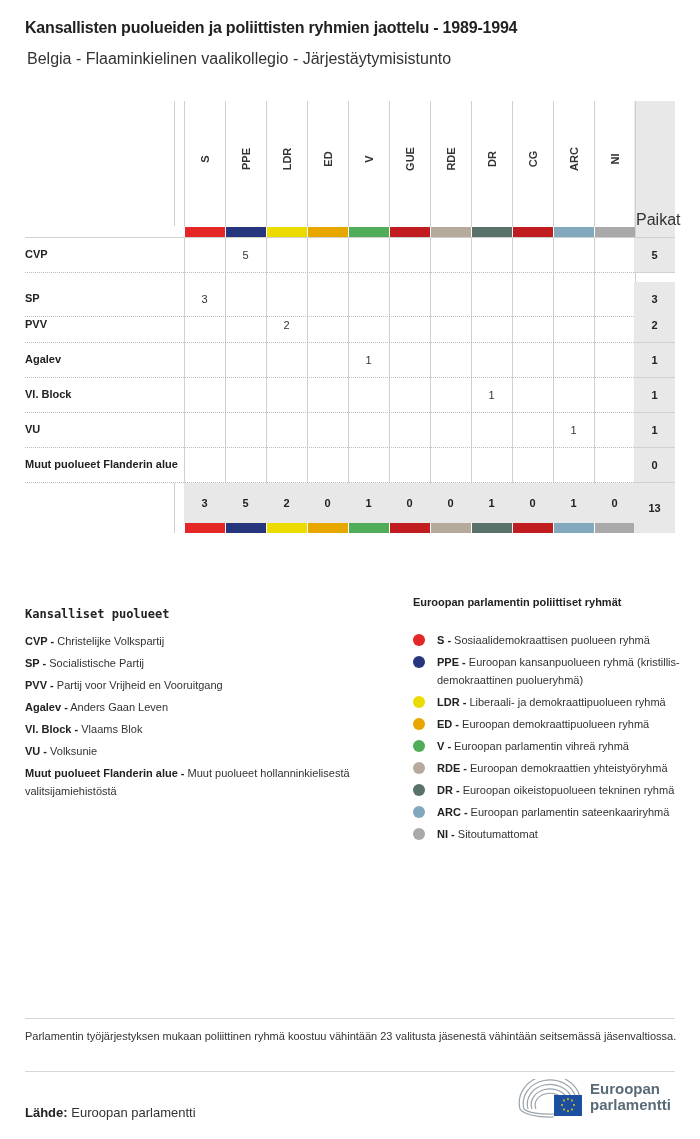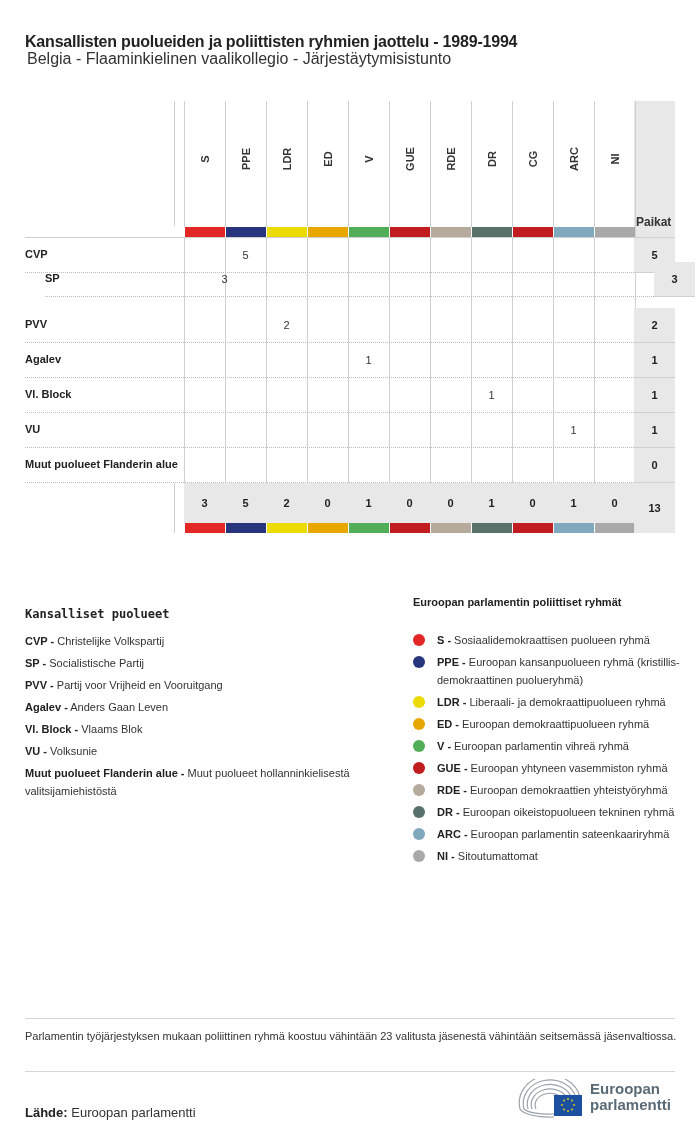--- a/index.html
+++ b/index.html
@@ -1,31 +1,31 @@
 <!DOCTYPE html>
 <html><head>
 <meta charset="utf-8">
 <style>
   * { box-sizing: border-box; margin: 0; padding: 0; }
   html, body { width: 700px; height: 1139px; background: #ffffff; overflow: hidden; }
   body { font-family: "Liberation Sans", sans-serif; color: #1f1f1f; position: relative; }
 
-  .title { position: absolute; left: 25px; top: 33px; font-size: 16px; font-weight: bold; color: #222; letter-spacing: -0.2px; }
+  .title { position: absolute; left: 25px; top: 19px; font-size: 16px; font-weight: bold; color: #222; letter-spacing: -0.2px; }
   .subtitle { position: absolute; left: 27px; top: 50px; font-size: 16px; color: #333; }
 
   
   #grid { position: absolute; left: 0; top: 0; width: 700px; height: 560px; }
   .hdr-sep { position: absolute; left: 174px; top: 101px; width: 1px; height: 125px; background: #d0d0d0; }
   .row-label-head { position: absolute; left: 25px; top: 164px; font-size: 11px; font-weight: bold; line-height: 20px; color: #333; width: 60px; }
   .colhead { position: absolute; top: 101px; height: 126px; width: 41px; }
   .colhead .vline { position: absolute; left: 0; top: 0; width: 1px; height: 100%; background: #d0d0d0; }
   .colhead .lbl { position: absolute; left: 50%; top: 58px; transform: translate(-50%, -50%) rotate(-90deg); font-size: 11px; font-weight: bold; color: #333; white-space: nowrap; }
   .colbar { position: absolute; height: 10px; }
   .total-head { position: absolute; left: 634px; top: 101px; width: 41px; height: 136px; background: #e8e8e8; }
-  .total-head span { position: absolute; left: 2px; bottom: 8px; font-size: 12px; font-weight: bold; color: #333; }
+  .total-head span { position: absolute; left: 2px; bottom: 8px; font-size: 16px; font-weight: normal; color: #333; }
   .head-bottom { position: absolute; left: 25px; top: 237px; width: 650px; height: 1px; background: #d0d0d0; }
 
   .vcol { position: absolute; width: 1px; background: #d0d0d0; }
   .row { position: absolute; left: 25px; width: 650px; height: 35px; }
   .row .rlabel { position: absolute; left: 0; top: 10px; font-size: 11px; font-weight: bold; color: #222; white-space: nowrap; }
   .row .dots { position: absolute; left: 0; bottom: 0; width: 609px; border-bottom: 1px dotted #bdbdbd; }
   .row .tcell { position: absolute; left: 609px; top: 0; width: 41px; height: 35px; background: #e8e8e8; border-bottom: 1px solid #d0d0d0; }
   .row .tcell span { display: block; text-align: center; line-height: 34px; font-size: 11px; font-weight: bold; color: #222; }
   .cell { position: absolute; top: 0; width: 41px; height: 35px; text-align: center; line-height: 34px; font-size: 11px; color: #333; }
 
@@ -146,21 +146,21 @@
     <div class="vcol" style="left: 594px; top: 238px; height: 285px;"></div>
     <div class="vcol" style="left: 635px; top: 101px; height: 382px;"></div>
     <div class="row" style="top: 238px;">
       <div class="rlabel">CVP</div>
       <div class="dots"></div>
       <div class="cell" style="left: 200px;">5</div>
       <div class="tcell">
         <span>5</span>
       </div>
     </div>
-    <div class="row" style="top: 262px; margin-left: 20px;">
+    <div class="row" style="top: 282px;">
       <div class="rlabel">SP</div>
       <div class="dots"></div>
       <div class="cell" style="left: 159px;">3</div>
       <div class="tcell">
         <span>3</span>
       </div>
     </div>
     <div class="row" style="top: 308px;">
       <div class="rlabel">PVV</div>
       <div class="dots"></div>
@@ -228,21 +228,20 @@
     <div class="item"><b>Muut puolueet Flanderin alue -</b><span> Muut puolueet hollanninkielisestä valitsijamiehistöstä</span></div>
   </div>
 
 <div class="leg-right-title">Euroopan parlamentin poliittiset ryhmät</div>
 <div class="leg-right" id="legRight">
     <div class="item"><span class="dot" style="background: rgb(227, 38, 38);"></span><b>S -</b><span> Sosiaalidemokraattisen puolueen ryhmä</span></div>
     <div class="item"><span class="dot" style="background: rgb(39, 53, 124);"></span><b>PPE -</b><span> Euroopan kansanpuolueen ryhmä (kristillis-demokraattinen puolueryhmä)</span></div>
     <div class="item"><span class="dot" style="background: rgb(235, 219, 0);"></span><b>LDR -</b><span> Liberaali- ja demokraattipuolueen ryhmä</span></div>
     <div class="item"><span class="dot" style="background: rgb(232, 166, 0);"></span><b>ED -</b><span> Euroopan demokraattipuolueen ryhmä</span></div>
     <div class="item"><span class="dot" style="background: rgb(82, 173, 88);"></span><b>V -</b><span> Euroopan parlamentin vihreä ryhmä</span></div>
-    <div class="item"><span class="dot" style="background: rgb(193, 28, 31);"></span><b>GUE -</b><span> Euroopan yhtyneen vasemmiston ryhmä</span></div>
     <div class="item"><span class="dot" style="background: rgb(181, 170, 156);"></span><b>RDE -</b><span> Euroopan demokraattien yhteistyöryhmä</span></div>
     <div class="item"><span class="dot" style="background: rgb(88, 113, 106);"></span><b>DR -</b><span> Euroopan oikeistopuolueen tekninen ryhmä</span></div>
     <div class="item"><span class="dot" style="background: rgb(130, 168, 189);"></span><b>ARC -</b><span> Euroopan parlamentin sateenkaariryhmä</span></div>
     <div class="item"><span class="dot" style="background: rgb(169, 169, 169);"></span><b>NI -</b><span> Sitoutumattomat</span></div>
   </div>
 
 <div class="rule1"></div>
 <div class="footnote">Parlamentin työjärjestyksen mukaan poliittinen ryhmä koostuu vähintään 23 valitusta jäsenestä vähintään seitsemässä jäsenvaltiossa.</div>
 <div class="rule2"></div>
 <div class="source"><b>Lähde:</b> <span>Euroopan parlamentti</span></div>

